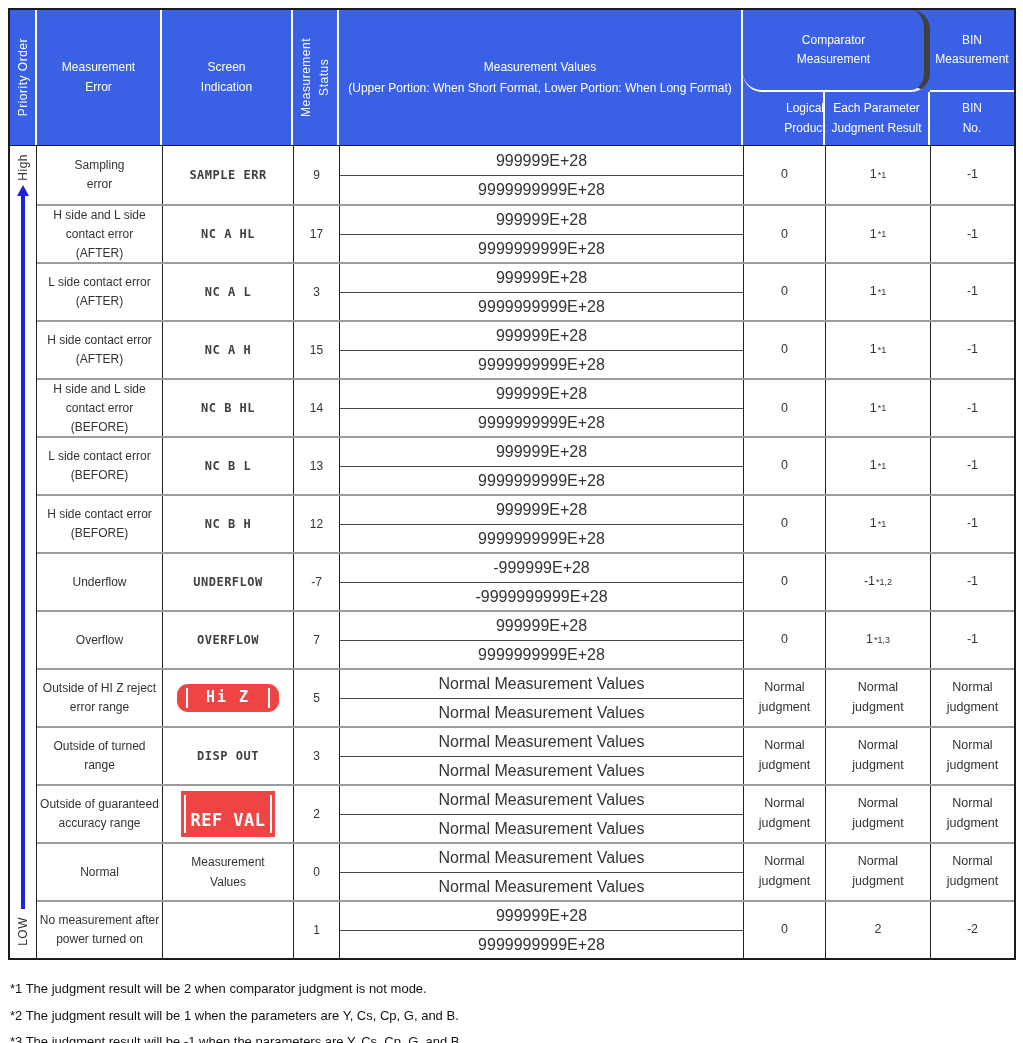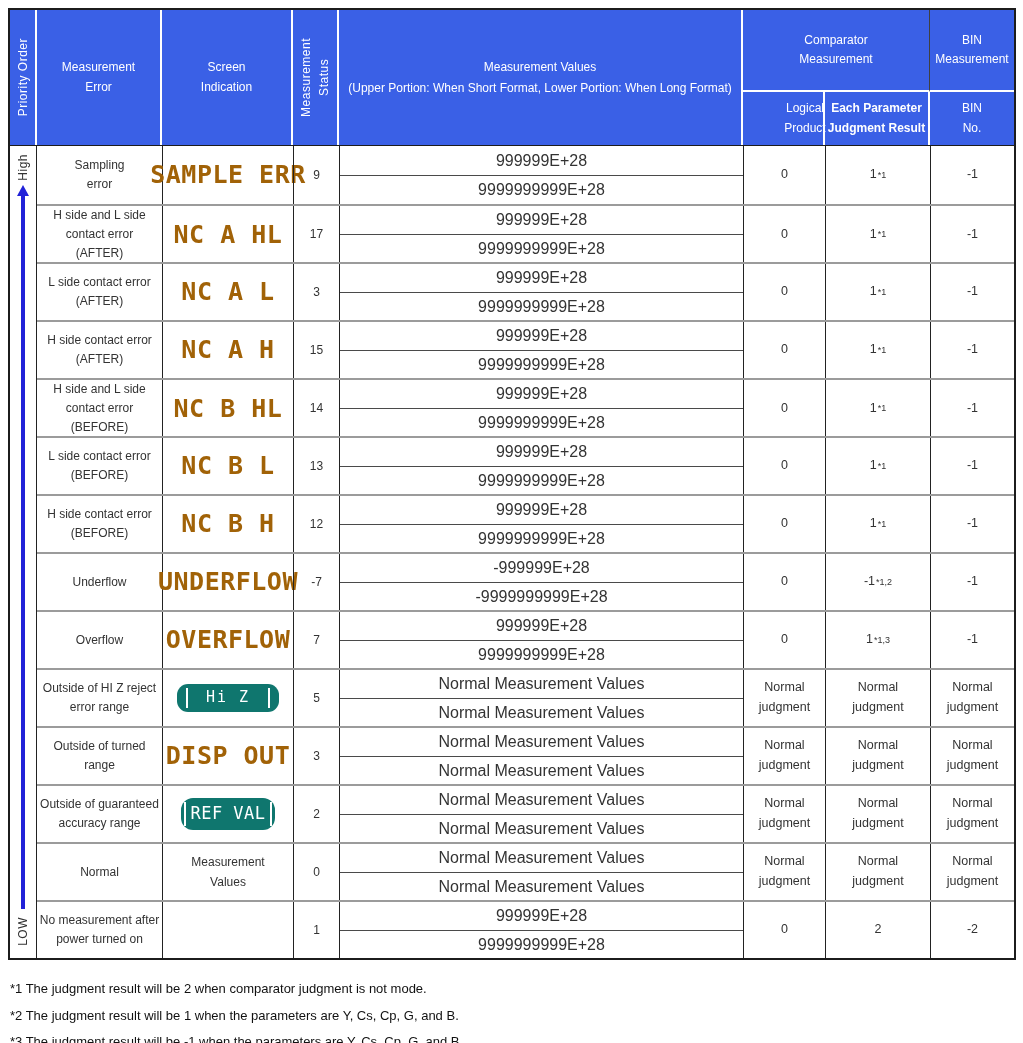--- a/index.html
+++ b/index.html
@@ -23,24 +23,24 @@
   .hcell {
     display:flex; align-items:center; justify-content:center;
     color:#fff; font-size:12px; text-align:center;
     white-space:pre-line; line-height:1.6;
   }
   .h-priority   { grid-column:1; grid-row:1/3; border-right:2px solid #fff; }
   .h-error      { grid-column:2; grid-row:1/3; border-right:2px solid #fff; }
   .h-screen     { grid-column:3; grid-row:1/3; border-right:2px solid #fff;text-align:center; }
   .h-status     { grid-column:4; grid-row:1/3; border-right:2px solid #fff; }
   .h-values     { grid-column:5; grid-row:1/3; border-right:2px solid #fff; line-height:1.7; }
-  .h-comparator { grid-column:6/8; grid-row:1; border-right:1px solid #404040; border-bottom:2px solid #fff; }
+  .h-comparator { grid-column:6/8; grid-row:1; border-right:6px solid #404040; border-bottom:2px solid #fff;border-radius:19px; }
   .h-binm       { grid-column:8; grid-row:1; border-bottom:2px solid #fff; }
   .h-logical    { grid-column:6; grid-row:2; border-right:2px solid #fff;padding-left:44px; }
-  .h-eachparam  { grid-column:7; grid-row:2; border-right:2px solid #fff;font-weight:bold; }
+  .h-eachparam  { grid-column:7; grid-row:2; border-right:2px solid #fff; }
   .h-binno      { grid-column:8; grid-row:2; }
 
   .vertical { writing-mode:vertical-rl; transform:rotate(180deg); white-space:pre-line; letter-spacing:0.5px; line-height:1.5; }
 
   
   .tbody { display:flex; }
   .priority-col {
     width:27px; border-right:1px solid #222;
     display:flex; flex-direction:column; align-items:center;
     padding:8px 0 12px;
@@ -69,28 +69,28 @@
   }
   .c-values { flex-direction:column; align-items:stretch; }
   .vhalf { flex:1; display:flex; align-items:center; justify-content:center; font-size:16px; }
   .v-short { border-bottom:1px solid #4a4a4a; }
   .c-logical, .c-judgment, .c-bin { font-size:12.5px; }
   .c-judgment sup { font-size:9px; line-height:0; margin-left:1px; }
 
   
   .ind-lcd {
     font-family:"DejaVu Sans Mono", monospace; font-weight:bold;
-    font-size:25px; color:#a16207; letter-spacing:0.5px; white-space:pre;
+    font-size:12px; color:#404040; letter-spacing:0.5px; white-space:pre;
   }
   .ind-pill, .ind-rect {
-    font-family:"DejaVu Sans Mono", monospace; font-weight:normal;
-    color:#fff; background:#0f766e; position:relative; white-space:pre;
+    font-family:"DejaVu Sans Mono", monospace; font-weight:bold;
+    color:#fff; background:#ef4444; position:relative; white-space:pre;
   }
   .ind-pill { font-size:15px; width:102px; padding:2px 0 3px; border-radius:11px; letter-spacing:2px; }
-  .ind-rect { font-size:17px; padding:2px 9px 3px; border-radius:12px; letter-spacing:0.5px; }
+  .ind-rect { font-size:17px; padding:16px 9px 3px; border-radius:0; letter-spacing:0.5px; }
   .ind-pill::before, .ind-pill::after, .ind-rect::before, .ind-rect::after {
     content:""; position:absolute; top:4px; bottom:4px; width:2px; background:#fff;
   }
   .ind-pill::before { left:9px; }  .ind-pill::after { right:9px; }
   .ind-rect::before { left:3px; }  .ind-rect::after { right:3px; }
   .ind-text { font-size:12px; line-height:1.7; white-space:pre-line; text-align:center; }
 
   
   .footnotes { margin:16px 0 0 2px; font-size:13px; color:#111; line-height:2.05; }
 </style>

